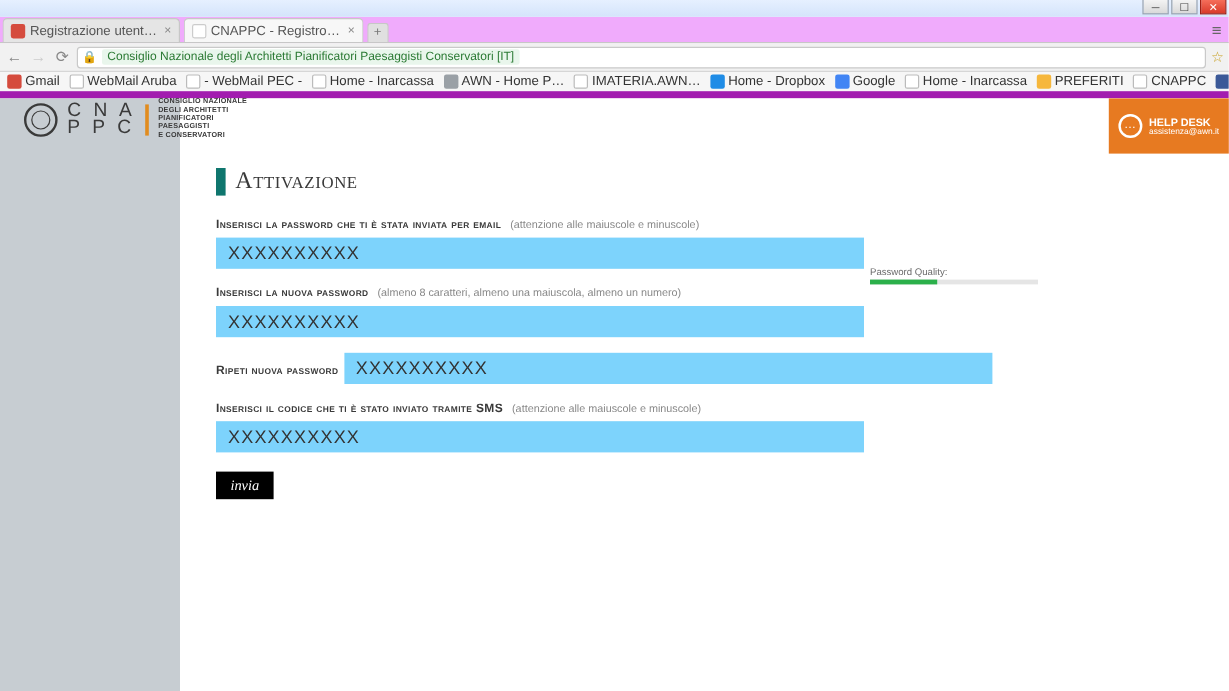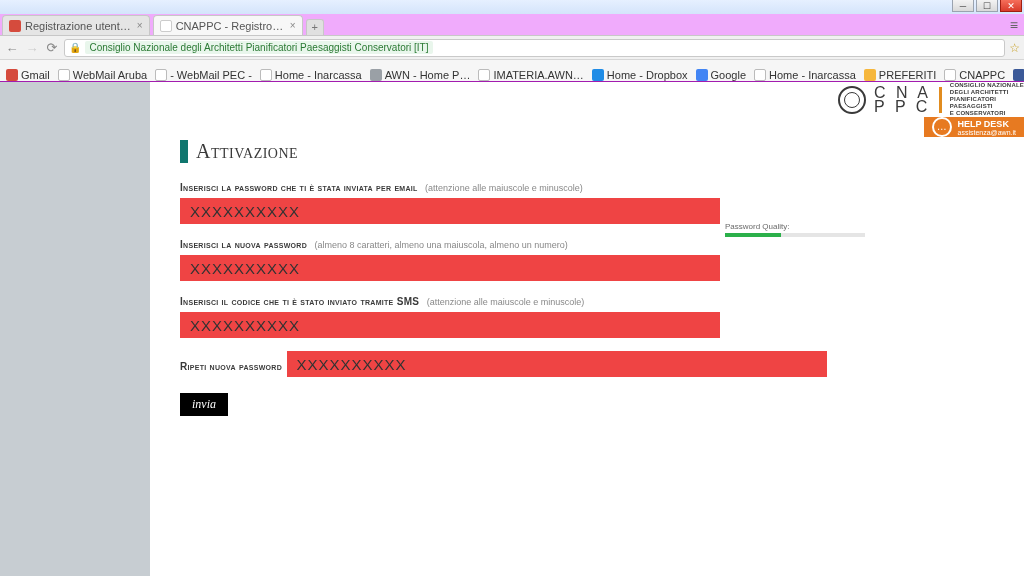--- a/index.html
+++ b/index.html
@@ -24,52 +24,52 @@
   
   .addr-bar { height:24px; background:#f1f1f1; border-bottom:1px solid #d6d6d6; display:flex; align-items:center; padding:0 4px; gap:4px; font-size:11px; color:#555;}
   .nav-btn { width:16px; text-align:center; color:#888; font-size:13px;}
   .url-box { flex:1; height:18px; border:1px solid #c9c9c9; border-radius:3px; display:flex; align-items:center; padding:0 4px; background:#fff; overflow:hidden;}
   .lock { color:#2b9e3f; font-size:10px; margin-right:4px;}
   .site-tag { background:#e9f6ec; color:#2b7a34; font-size:10px; padding:1px 4px; border-radius:2px; margin-right:4px; white-space:nowrap;}
   .url-text { font-size:11px; color:#333; white-space:nowrap;}
   .star { margin-left:auto; color:#c9a227; font-size:12px;}
 
   
-  .bm-bar { height:22px; background:#f6f6f6; border-bottom:1px solid #a21caf; display:flex; align-items:flex-end; padding:0 6px; gap:8px; font-size:11px; color:#333; overflow:hidden;}
+  .bm-bar { height:22px; background:#f6f6f6; border-bottom:6px solid #a21caf; display:flex; align-items:center; padding:0 6px; gap:8px; font-size:11px; color:#333; overflow:hidden;}
   .bm { display:flex; align-items:center; gap:3px; white-space:nowrap; cursor:pointer;}
   .bm .ico{ width:12px; height:12px; display:inline-block; border-radius:2px;}
   .bm .page-ico{ border:1px solid #bbb; background:#fff;}
 
   
   .page { position:absolute; top:82px; left:0; right:0; bottom:0; display:flex;}
   .left-gutter { width:150px; background:#c7cdd2;}
   .content { flex:1; background:#fff; position:relative;}
 
   
-  .site-header { height:46px; display:flex; align-items:flex-end;flex-direction:column;}
+  .site-header { height:46px; display:flex; align-items:flex-start;}
   .logo-block { display:flex; align-items:center; margin-left:-140px;  padding-left:10px;}
   .logo-seal { width:28px; height:28px; border:2px solid #3a3a3a; border-radius:50%; margin-right:8px; position:relative;}
   .logo-seal::after{content:""; position:absolute; inset:4px; border:1px solid #3a3a3a; border-radius:50%;}
   .logo-text { font-family: Georgia, 'Times New Roman', serif; letter-spacing:3px; font-size:16px; color:#3a3a3a; line-height:14px;}
   .logo-text .row{display:block;}
   .logo-bar{ width:3px; height:26px; background:#e18c1f; margin:0 8px;}
   .logo-sub { font-size:6px; line-height:7px; color:#3a3a3a; font-weight:bold; letter-spacing:0.2px;}
   .help-desk { margin-left:auto; width:100px; height:46px; background:#e77a21; color:#fff; display:flex; align-items:center; padding:0 8px; gap:6px; font-size:9px;}
   .help-desk .bubble{ width:20px; height:20px; border:2px solid #fff; border-radius:50%; display:flex; align-items:center; justify-content:center;}
   .help-desk .bubble::after{content:"…"; font-size:10px; line-height:6px;}
   .help-desk .txt .t1{ font-weight:bold; font-size:9px; display:block;}
   .help-desk .txt .t2{ font-size:7px; display:block;}
 
   
   .form-wrap { padding:12px 30px 0 30px; }
   .section-title { font-family: Georgia,'Times New Roman',serif; font-size:20px; color:#3a3a3a; border-left:8px solid #0f766e; padding-left:8px; margin-bottom:14px; font-variant:small-caps; letter-spacing:0.5px;}
   .field { margin-bottom:10px;}
   .field-label { font-size:10px; color:#3a3a3a; font-variant:small-caps; font-weight:bold; letter-spacing:0.3px;}
   .field-hint { font-size:9px; color:#888; font-weight:normal; font-variant:normal; margin-left:3px;}
-  .field-input { margin-top:3px; width:540px; height:26px; background:#ef4444; border:none; padding:0 10px; font-size:15px; letter-spacing:1px; color:#333;}
+  .field-input { margin-top:3px; width:540px; height:26px; background:#7dd3fc; border:none; padding:0 10px; font-size:15px; letter-spacing:1px; color:#333;}
   .pw-quality { position:absolute; left:575px; top:140px; font-size:8px; color:#6a6a6a;}
   .pw-quality .label{ display:block; margin-bottom:2px;}
   .pw-quality .bar{ width:140px; height:4px; background:#e5e5e5; position:relative;}
   .pw-quality .fill{ position:absolute; left:0; top:0; bottom:0; width:40%; background:#2bb04a;}
   .submit-btn { margin-top:6px; background:#000; color:#fff; font-style:italic; font-family:Georgia,serif; font-size:12px; padding:4px 12px; border:none; cursor:pointer;}
 
 </style>
 </head>
 <body>
 
@@ -189,27 +189,27 @@
         <input class="field-input" value="XXXXXXXXXX" style="">
       </div>
 
       <div class="field">
         <span class="field-label">Inserisci la nuova password</span>
         <span class="field-hint">(almeno 8 caratteri, almeno una maiuscola, almeno un numero)</span>
         <input class="field-input" value="XXXXXXXXXX" style="">
       </div>
 
       <div class="field">
+        <span class="field-label">Ripeti nuova password</span>
+        <input class="field-input" value="XXXXXXXXXX" style="">
+      </div>
+
+      <div class="field">
         <span class="field-label">Inserisci il codice che ti è stato inviato tramite SMS</span>
         <span class="field-hint">(attenzione alle maiuscole e minuscole)</span>
-        <input class="field-input" value="XXXXXXXXXX" style="">
-      </div>
-
-      <div class="field">
-        <span class="field-label">Ripeti nuova password</span>
         <input class="field-input" value="XXXXXXXXXX" style="">
       </div>
 
       <button class="submit-btn">invia</button>
 
       <div class="pw-quality">
         <span class="label">Password Quality:</span>
         <div class="bar">
           <div class="fill"></div>
         </div>

